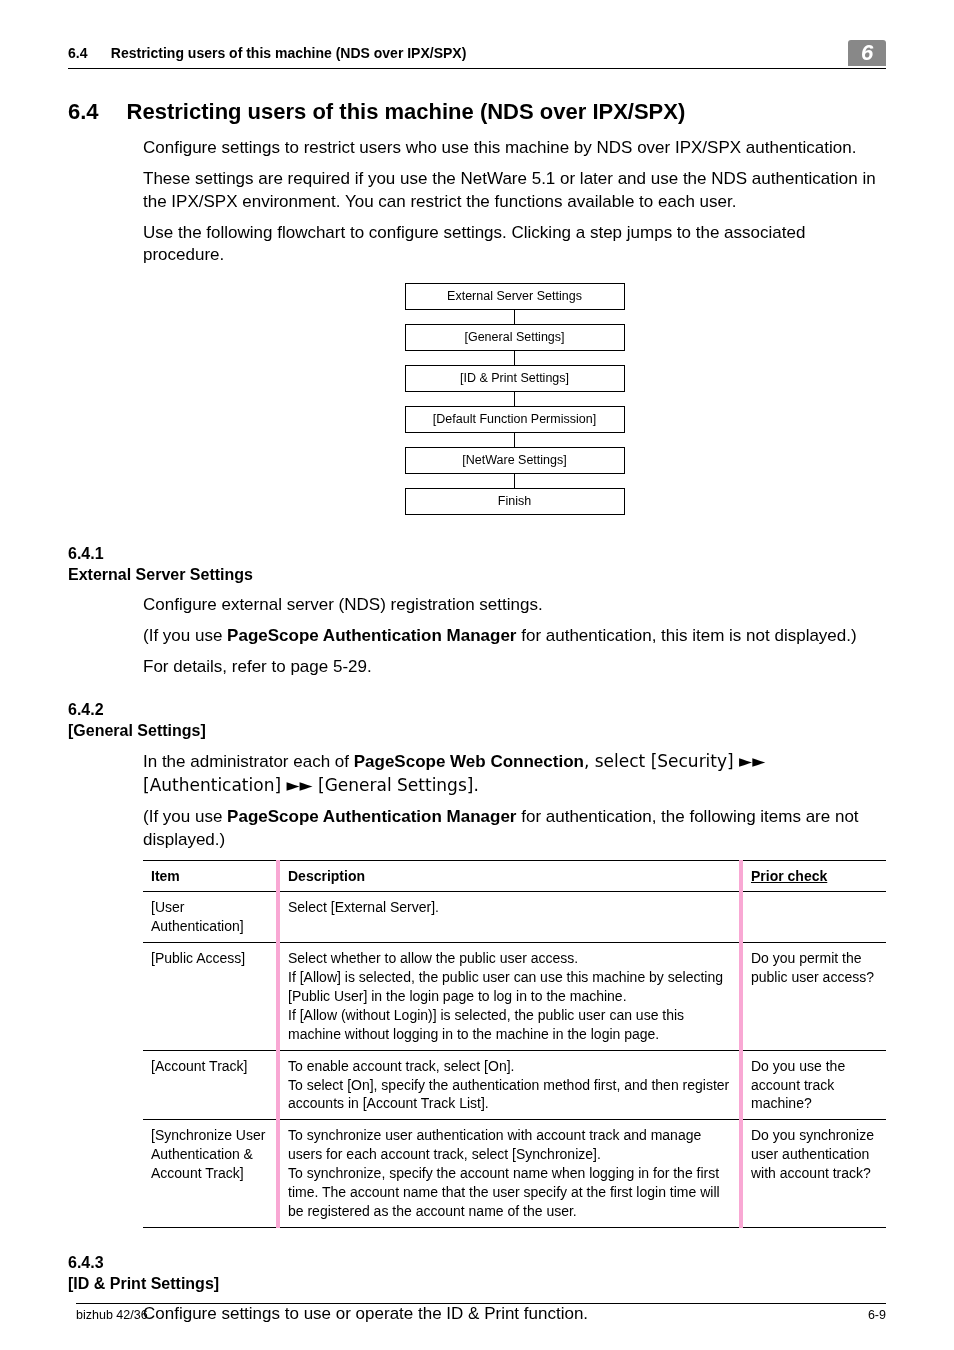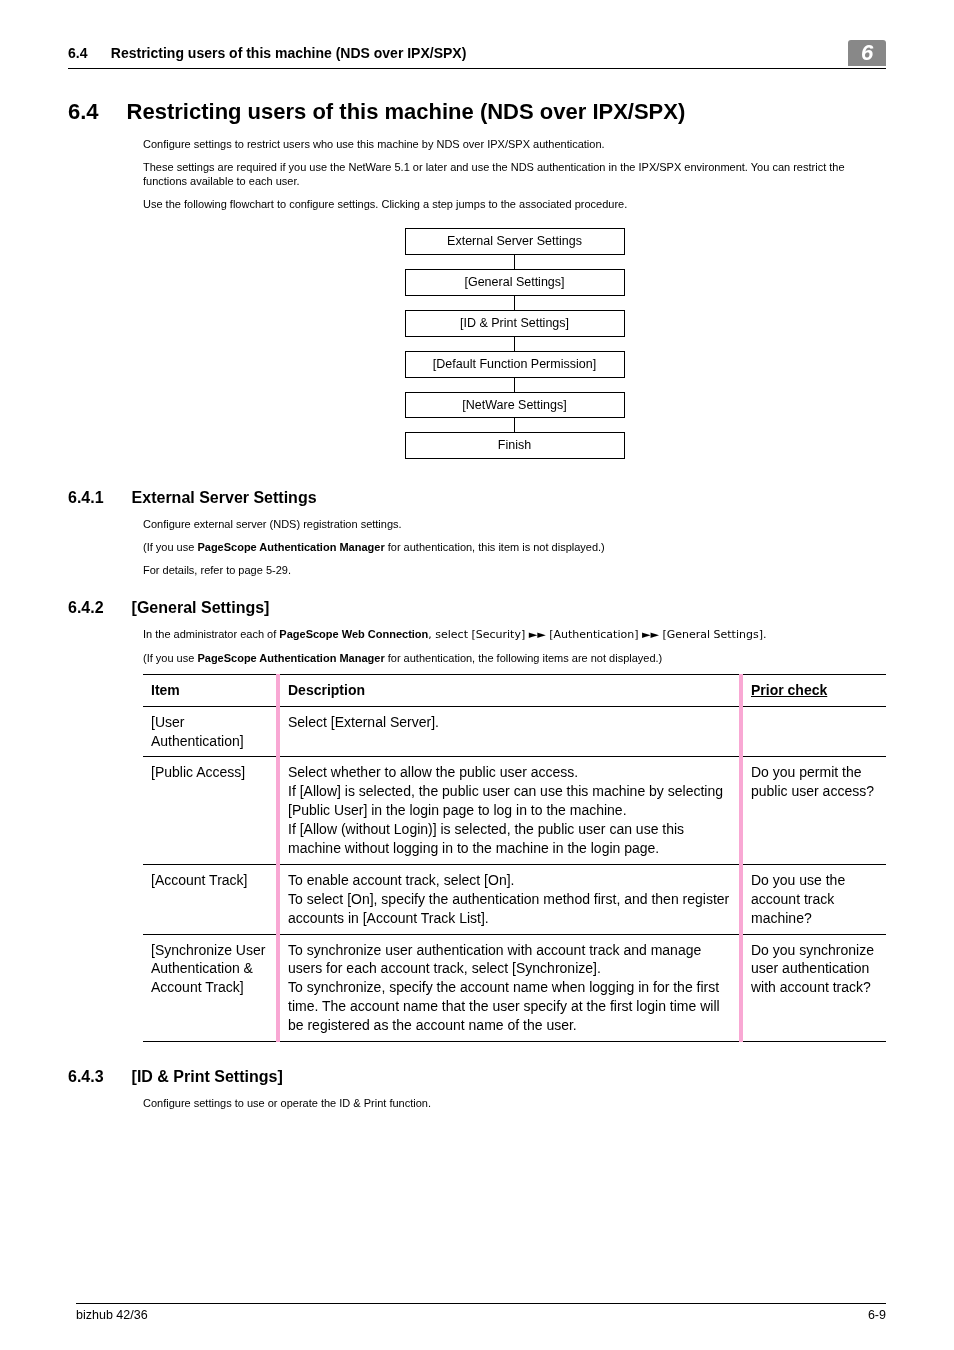--- a/index.html
+++ b/index.html
@@ -47,21 +47,21 @@
     font-size: 22px;
     font-weight: bold;
     margin-bottom: 10px;
     display: flex;
     gap: 28px;
   }
   h1.section-title .num { }
   .body-indent {
     margin-left: 75px;
   }
-  p.body { margin-bottom: 8px; font-size: 11px; }
+  p.body { margin-bottom: 8px; font-size: 17px; }
   .flow {
     margin: 16px auto 28px auto;
     width: 220px;
   }
   .flow-box {
     border: 1px solid #000;
     text-align: center;
     padding: 4px 6px;
     font-size: 12.5px;
     background: #fff;
@@ -75,21 +75,21 @@
     width: 0;
     border-left: 1px solid #000;
     height: 14px;
   }
   h2.sub {
     font-size: 16px;
     font-weight: bold;
     margin-top: 8px;
     margin-bottom: 8px;
     display: flex;
-    gap: 28px;
+    flex-direction: column;
   }
   table.desc {
     border-collapse: collapse;
     width: 100%;
     margin-top: 8px;
     font-size: 14px;
   }
   table.desc th, table.desc td {
     border-top: 1px solid #000;
     border-bottom: 1px solid #000;

